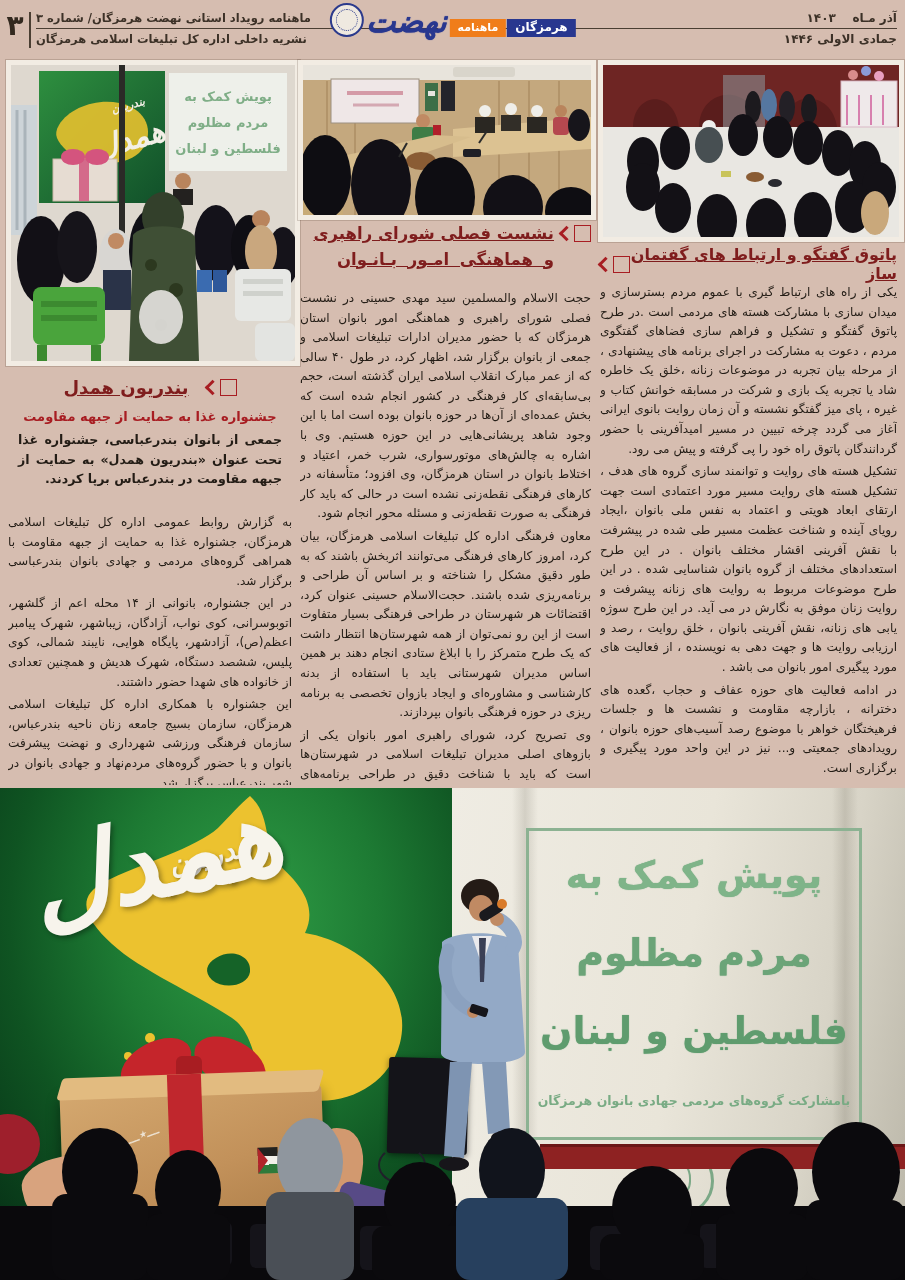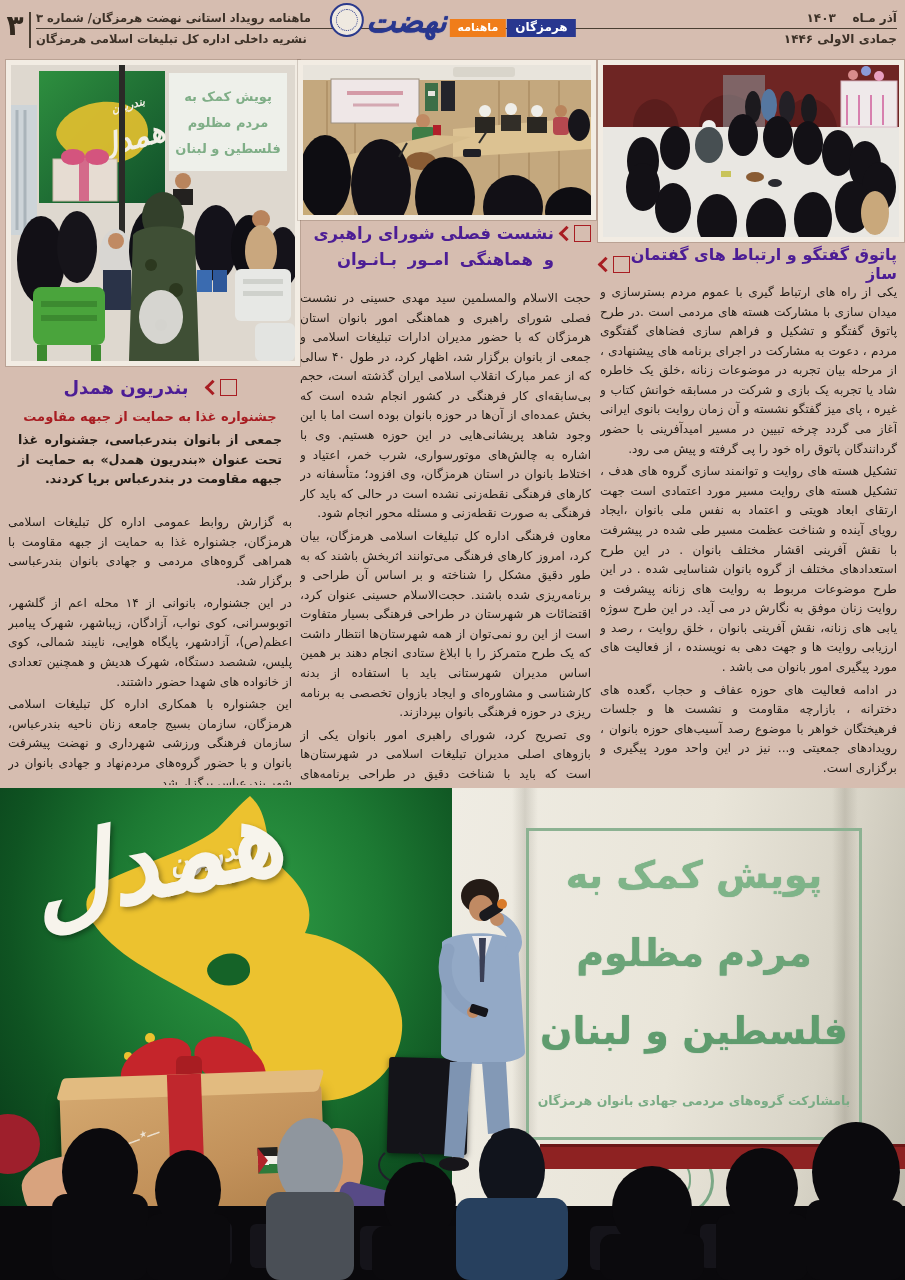--- a/index.html
+++ b/index.html
@@ -27,21 +27,21 @@
   .logo-mast{background:#f07d1a;color:#fff;font-size:11px;font-weight:700;padding:2px 8px;line-height:1.2;}
   .logo-region{background:#28378f;color:#fff;font-size:12px;font-weight:700;padding:1px 8px;text-align:center;line-height:1.3;}
   
   .photo{position:absolute;border:5px solid #f2ece3;box-shadow:0 0 0 1px rgba(60,40,20,.18);background:#ddd;}
   .photo svg{display:block;}
   
   .hl-icon{display:inline-flex;align-items:center;gap:0;direction:ltr;flex:0 0 auto;}
   .hl-chev{width:8px;height:8px;border-left:3.5px solid #a81d22;border-bottom:3.5px solid #a81d22;
     transform:rotate(45deg);margin-right:2px;}
   .hl-sq{width:15px;height:15px;border:1.6px solid #a81d22;}
-  .headline{color:#4c1d95;font-weight:700;}
+  .headline{color:#7f1d1d;font-weight:700;text-decoration:underline;}
   .h-patoq{position:absolute;left:600px;top:245px;width:297px;display:flex;align-items:center;
     justify-content:space-between;font-size:16px;}
   .h-neshast{position:absolute;left:300px;top:221px;width:291px;font-size:16.5px;line-height:1.55;}
   .h-neshast .ln1{display:flex;align-items:center;gap:7px;}
   .h-neshast .ln2{text-align:center;word-spacing:5px;}
   .h-bandar{position:absolute;left:8px;top:377px;width:284px;display:flex;align-items:center;
     justify-content:center;gap:18px;font-size:18px;}
   .subhead{position:absolute;left:8px;top:409px;width:284px;text-align:center;
     color:#a81d22;font-weight:700;font-size:13px;}
   .lead{position:absolute;left:8px;top:430px;width:264px;padding:0 10px;font-weight:700;

